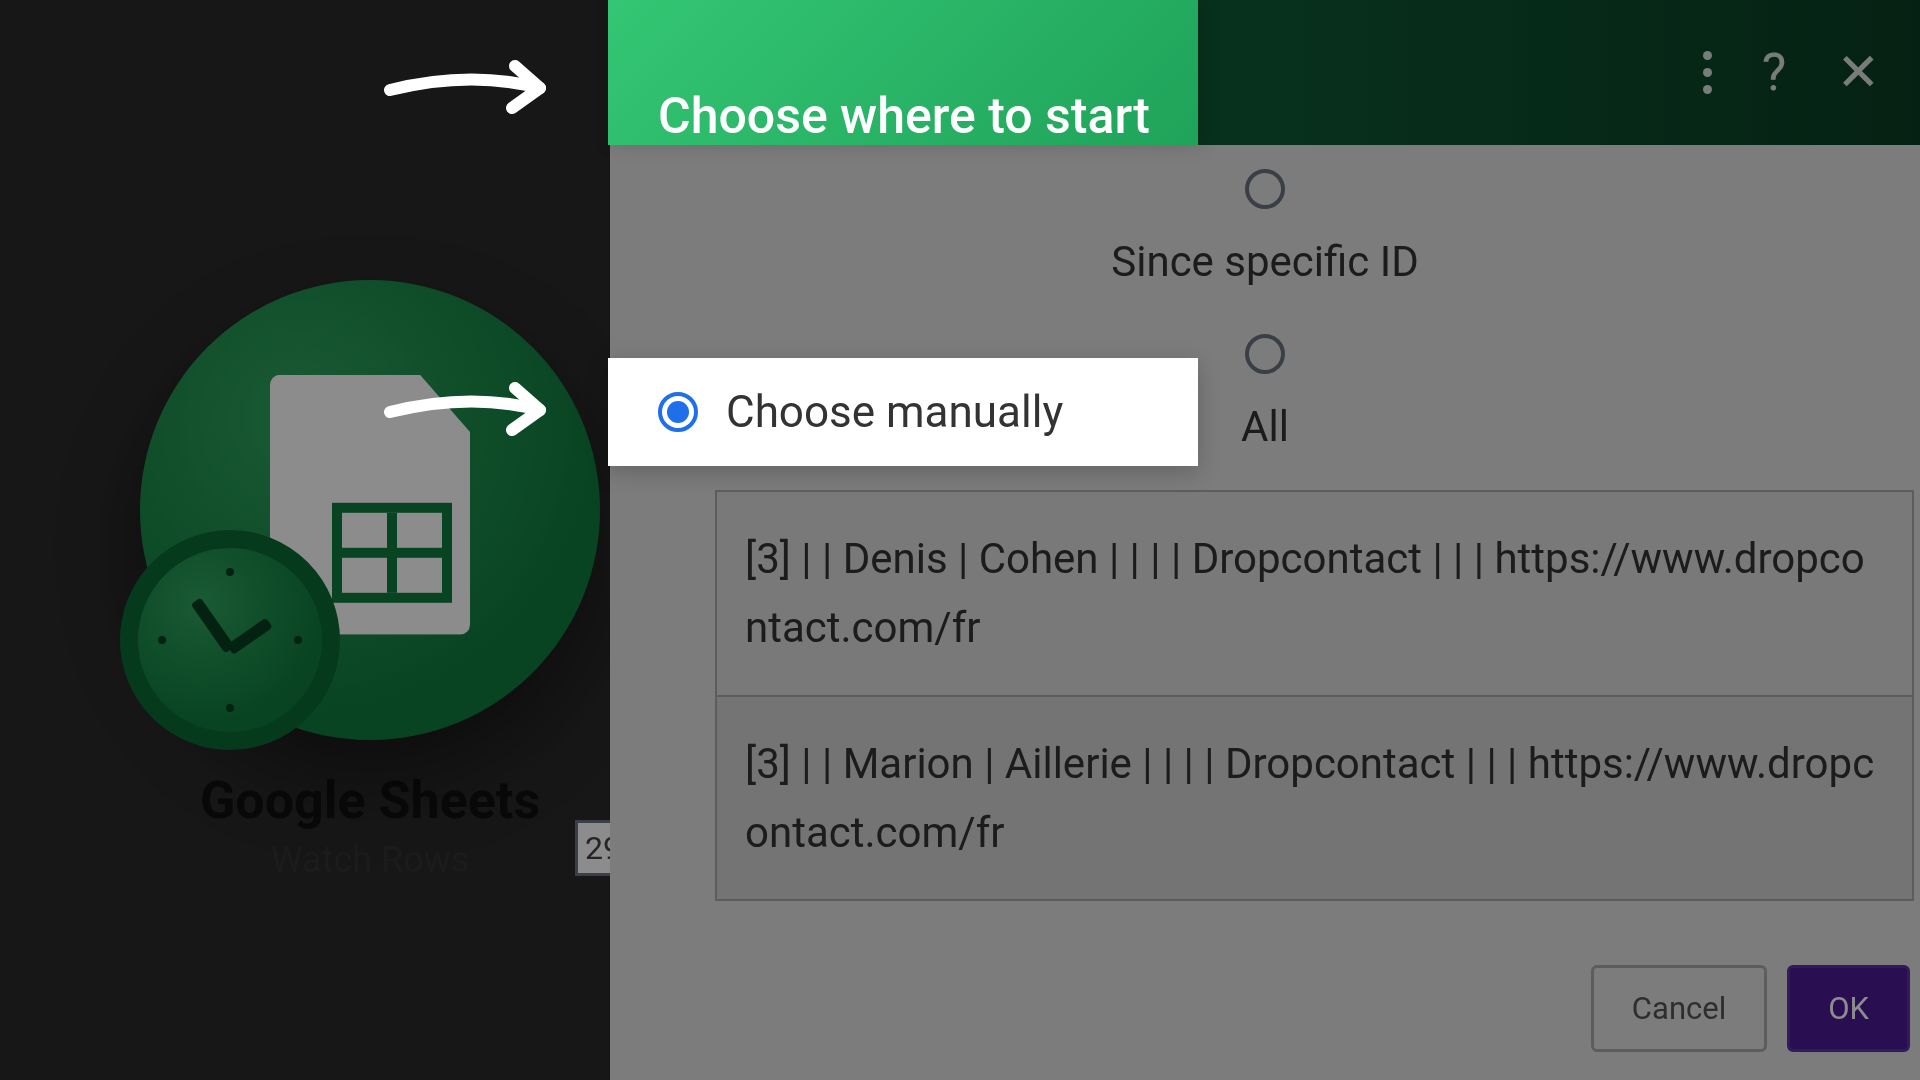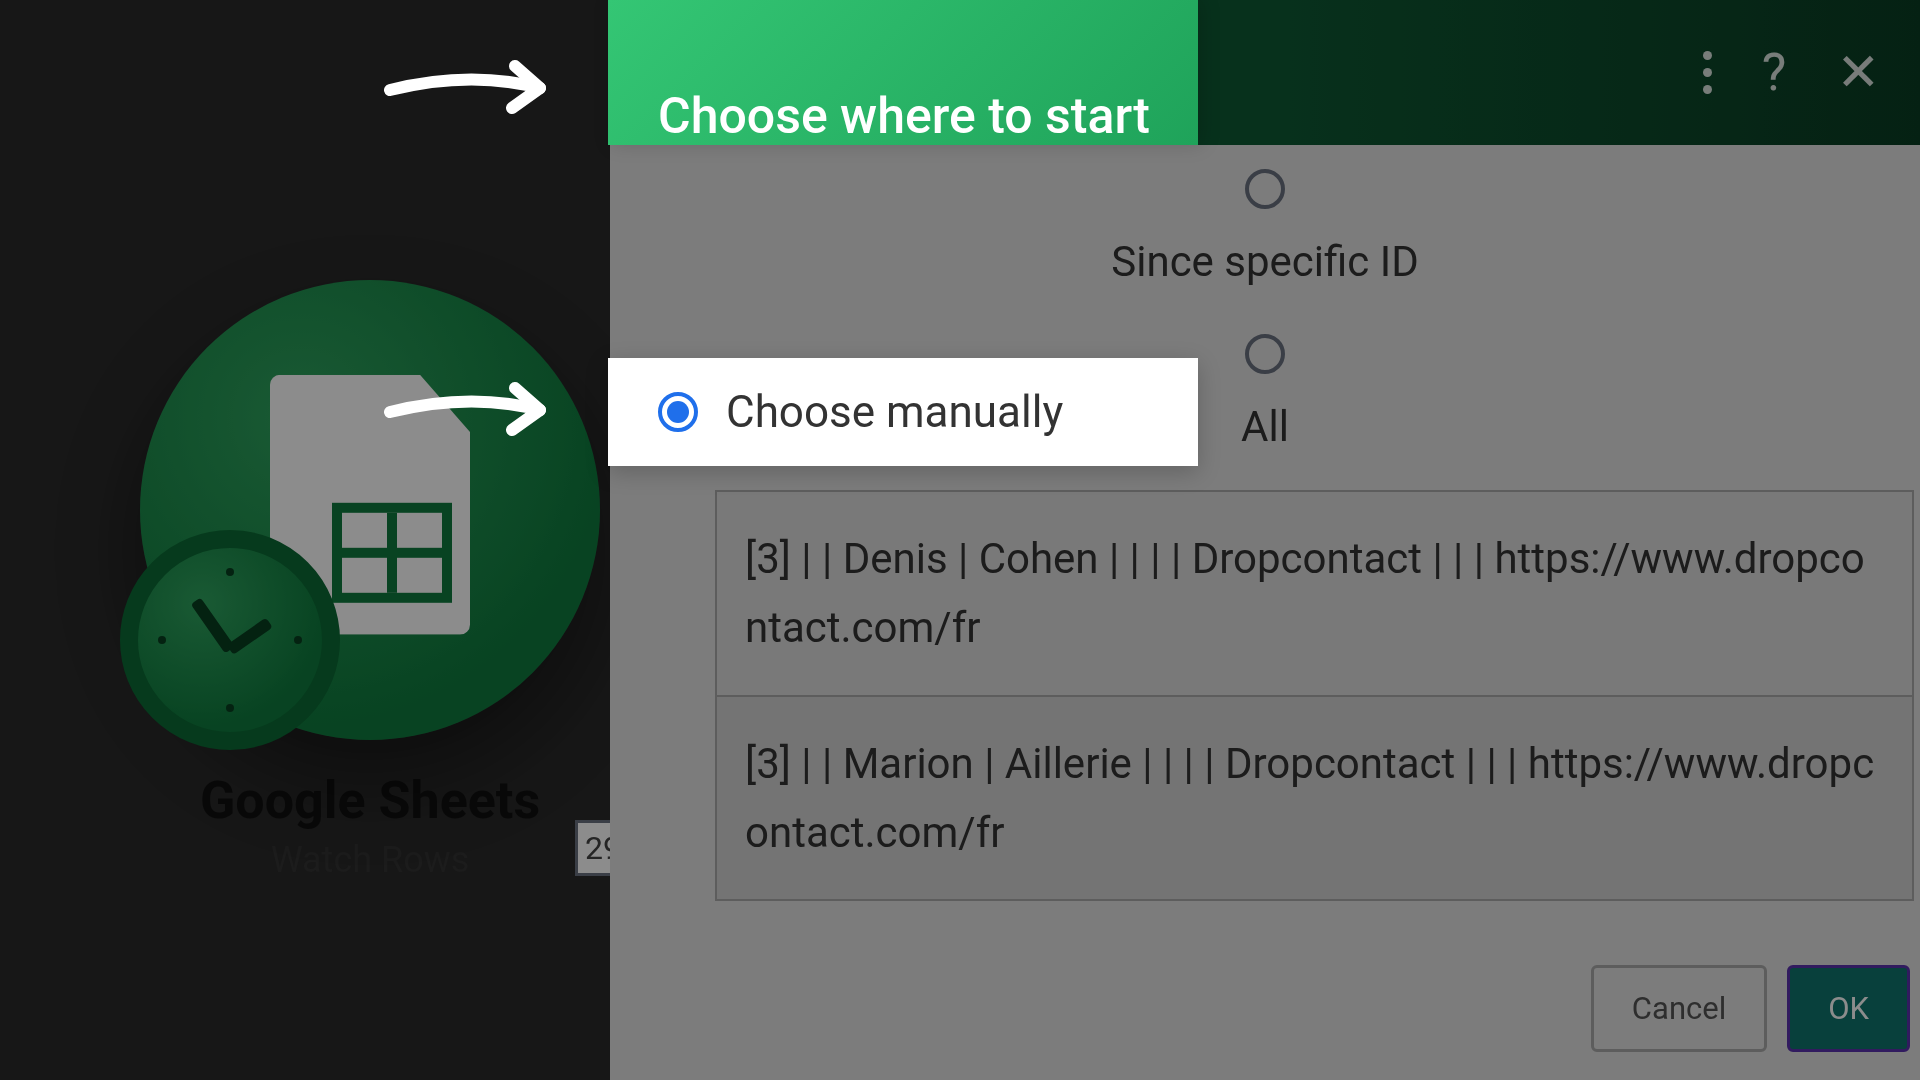--- a/index.html
+++ b/index.html
@@ -160,21 +160,21 @@
     padding: 22px 38px;
     border-radius: 6px;
     cursor:pointer;
   }
   .btn-cancel {
     background: #e2e2e2;
     color: #555;
     border: 3px solid #a9a9a9;
   }
   .btn-ok {
-    background: #0f766e;
+    background: #4c1d95;
     color: #fff;
     border: 3px solid #5a32ad;
   }
 
   
 
   .hl-header {
     position: absolute;
     left: 608px; top: 0;
     width: 590px; height: 145px;

